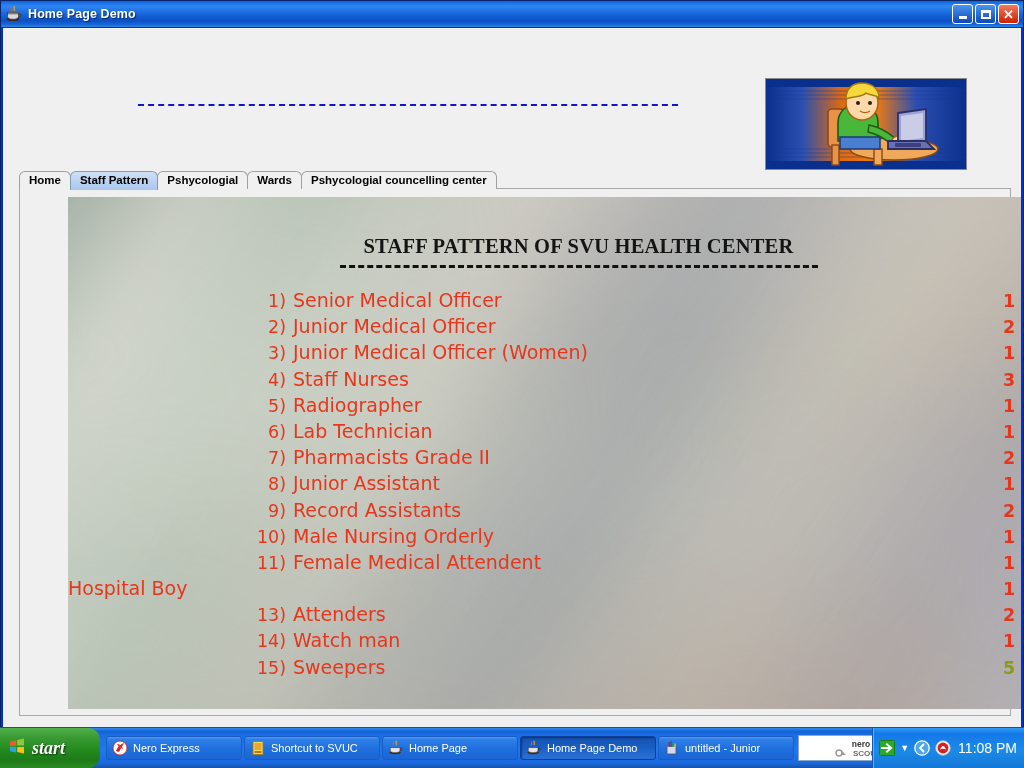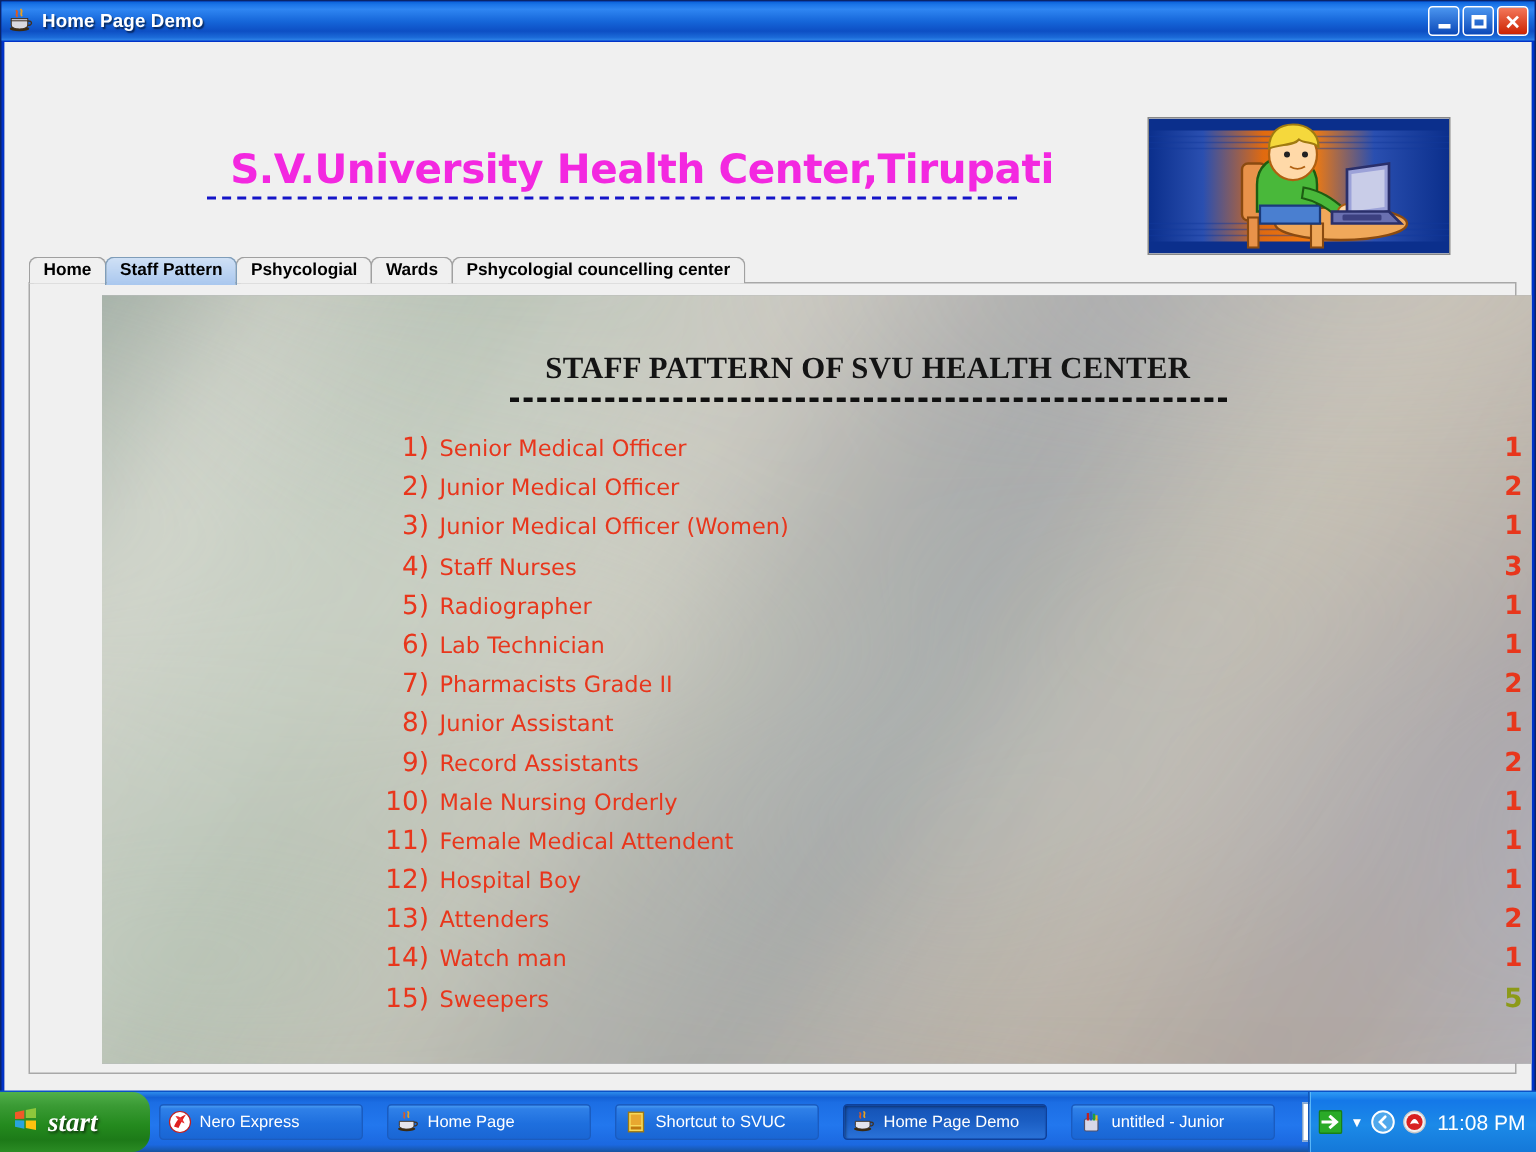--- a/index.html
+++ b/index.html
@@ -255,21 +255,21 @@
     text-align: right;
     padding-right: 7px;
     font-family: "DejaVu Sans", sans-serif;
     font-size: 17.5px;
     color: #e8361c;
     box-sizing: border-box;
   }
   .staff-label {
     flex: 1 1 auto;
     font-family: "DejaVu Sans", sans-serif;
-    font-size: 15px;
+    font-size: 19px;
     color: #e8361c;
     white-space: nowrap;
   }
   .staff-count {
     width: 160px;
     text-align: center;
     font-family: "DejaVu Sans", sans-serif;
     font-size: 17.5px;
     font-weight: bold;
     color: #e8361c;
@@ -305,21 +305,21 @@
     color: #fff;
     font-family: "Liberation Serif", serif;
     font-style: italic;
     font-weight: bold;
     font-size: 18px;
     text-shadow: 1px 1px 2px rgba(0,0,0,0.6);
   }
   #task-buttons {
     display: flex;
     align-items: center;
-    gap: 16px;
+    gap: 2px;
     padding: 2px 0 2px 6px;
     flex: 1 1 auto;
     min-width: 0;
   }
   .task-btn {
     height: 24px;
     width: 136px;
     background: linear-gradient(to bottom, #4a9bf0 0%, #2f80e8 10%, #1e6fde 55%, #1a66d4 100%);
     border: 1px solid #1a5cc0;
     border-radius: 3px;
@@ -398,21 +398,20 @@
           <span class="glyph-close">✕</span>
         </span>
     </span>
   </div>
 
   <div id="client">
    <div id="client-inner">
 
     <div id="header-area">
       <div id="site-title-wrap">
-        <div id="site-title">S.V.University Health Center,Tirupati</div>
         <div id="site-title-rule"></div>
       </div>
 
       <div id="banner-image">
         <svg width="200" height="90" viewBox="0 0 200 90" preserveAspectRatio="none">
           <defs>
             <linearGradient id="bgGrad" x1="0" y1="0" x2="1" y2="0">
               <stop offset="0%" stop-color="#0b2f8c"></stop>
               <stop offset="18%" stop-color="#2a4fb0"></stop>
               <stop offset="38%" stop-color="#e06a10"></stop>
@@ -528,21 +527,20 @@
               <span class="staff-num">10)</span>
               <span class="staff-label">Male Nursing Orderly</span>
               <span class="staff-count">1</span>
             </div>
             <div class="staff-row">
               <span class="staff-num">11)</span>
               <span class="staff-label">Female Medical Attendent</span>
               <span class="staff-count">1</span>
             </div>
             <div class="staff-row">
-              <span class="staff-num">12)</span>
               <span class="staff-label">Hospital Boy</span>
               <span class="staff-count">1</span>
             </div>
             <div class="staff-row">
               <span class="staff-num">13)</span>
               <span class="staff-label">Attenders</span>
               <span class="staff-count">2</span>
             </div>
             <div class="staff-row">
               <span class="staff-num">14)</span>
@@ -585,40 +583,40 @@
           <circle cx="8" cy="8" r="7" fill="#ffffff" stroke="#c02020" stroke-width="0.8"></circle>
           <path d="M4 11c2-5 5-7 8-8-2 3-4 7-5 9z" fill="#e02020"></path>
           <path d="M5 4c3 0 5 2 6 5-3-1-5-3-6-5z" fill="#e83030"></path>
         </svg>
       </span>
       <span class="tb-label">Nero Express</span>
     </div>
 
     <div class="task-btn">
       <span class="tb-icon">
+        <svg width="16" height="16" viewBox="0 0 16 16">
+          <rect x="3" y="1.5" width="10" height="13" fill="#f6d85a" stroke="#a07a10" stroke-width="0.9"></rect>
+          <rect x="4.5" y="3" width="7" height="7" fill="#e8a830"></rect>
+          <rect x="4.5" y="11" width="7" height="2" fill="#c07a10"></rect>
+        </svg>
+      </span>
+      <span class="tb-label">Shortcut to SVUC</span>
+    </div>
+
+    <div class="task-btn">
+      <span class="tb-icon">
         <svg width="16" height="16" viewBox="0 0 18 18">
           <ellipse cx="8" cy="14.2" rx="6.5" ry="1.7" fill="#3a2a12"></ellipse>
           <path d="M2.5 8.5h11v3.2c0 1.6-2.5 2.6-5.5 2.6s-5.5-1-5.5-2.6z" fill="#e4e4ec" stroke="#403020" stroke-width="0.7"></path>
           <path d="M13.4 9.1c1.6-.3 2.6.3 2.6 1.3s-1.1 1.6-2.6 1.5" fill="none" stroke="#403020" stroke-width="0.9"></path>
           <path d="M6 2.2c1.4 1.2-.9 2.2.3 3.6" fill="none" stroke="#e05a1e" stroke-width="1.3" stroke-linecap="round"></path>
           <path d="M9 1.4c1.5 1.4-.9 2.4.4 3.9" fill="none" stroke="#e8a020" stroke-width="1.3" stroke-linecap="round"></path>
         </svg>
       </span>
       <span class="tb-label">Home Page</span>
-    </div>
-
-    <div class="task-btn">
-      <span class="tb-icon">
-        <svg width="16" height="16" viewBox="0 0 16 16">
-          <rect x="3" y="1.5" width="10" height="13" fill="#f6d85a" stroke="#a07a10" stroke-width="0.9"></rect>
-          <rect x="4.5" y="3" width="7" height="7" fill="#e8a830"></rect>
-          <rect x="4.5" y="11" width="7" height="2" fill="#c07a10"></rect>
-        </svg>
-      </span>
-      <span class="tb-label">Shortcut to SVUC</span>
     </div>
 
     <div class="task-btn active">
       <span class="tb-icon">
         <svg width="16" height="16" viewBox="0 0 18 18">
           <ellipse cx="8" cy="14.2" rx="6.5" ry="1.7" fill="#3a2a12"></ellipse>
           <path d="M2.5 8.5h11v3.2c0 1.6-2.5 2.6-5.5 2.6s-5.5-1-5.5-2.6z" fill="#e4e4ec" stroke="#403020" stroke-width="0.7"></path>
           <path d="M13.4 9.1c1.6-.3 2.6.3 2.6 1.3s-1.1 1.6-2.6 1.5" fill="none" stroke="#403020" stroke-width="0.9"></path>
           <path d="M6 2.2c1.4 1.2-.9 2.2.3 3.6" fill="none" stroke="#e05a1e" stroke-width="1.3" stroke-linecap="round"></path>
           <path d="M9 1.4c1.5 1.4-.9 2.4.4 3.9" fill="none" stroke="#e8a020" stroke-width="1.3" stroke-linecap="round"></path>

